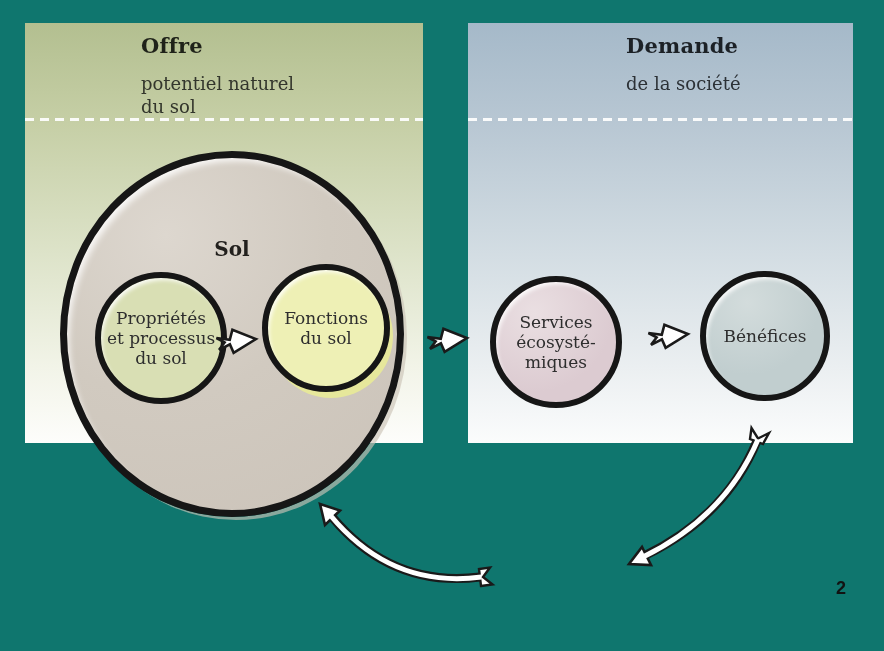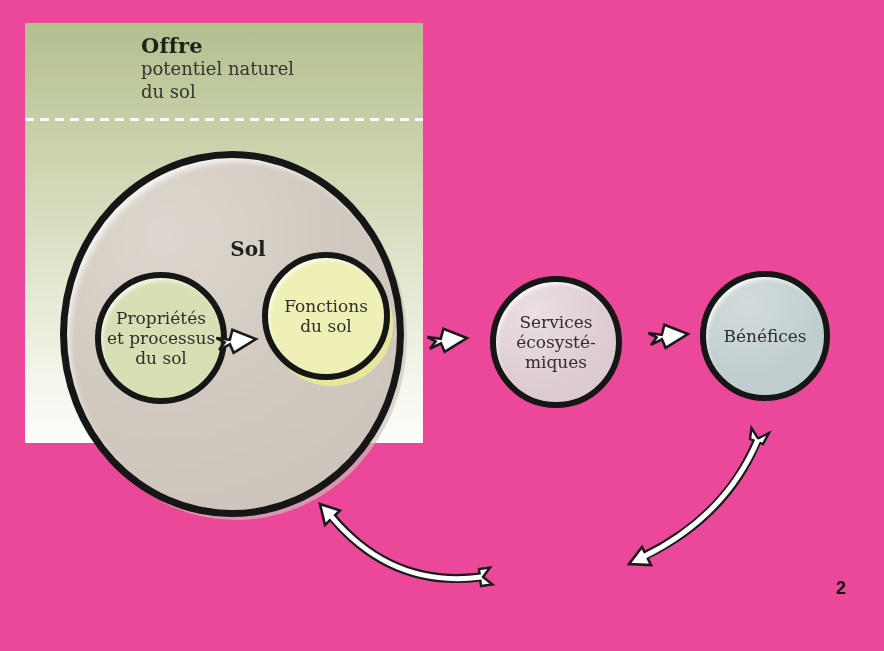--- a/index.html
+++ b/index.html
@@ -5,59 +5,59 @@
   :root{
     --panel-green-top:#b3bf90; --panel-green-bot:#fdfdfb;
     --panel-blue-top:#a5b9c9;  --panel-blue-bot:#fbfcfc;
     --sol-fill:#d1cac0; --prop-fill:#d9dfb4; --fonc-fill:#eef0b5;
     --serv-fill:#dccbd1; --bene-fill:#c1cecf; --regu-fill:#e0e0dd;
     --ink:#161616; --text:#2e2e2e;
   }
   *{margin:0;padding:0;box-sizing:border-box;}
   html,body{background:#fff;}
   .stage{
-    position:relative;width:884px;height:651px;background:#ec4899;
+    position:relative;width:884px;height:651px;background:#0f766e;
     font-family:"DejaVu Serif", serif; color:var(--text); overflow:hidden;
   }
   .panel{position:absolute;top:23px;height:420px;}
   .panel-offer{
     left:25px;width:398px;
     background:linear-gradient(180deg,var(--panel-green-top) 0%,#c6cfa6 24%,#dde3c9 55%,#f2f4e8 82%,var(--panel-green-bot) 100%);
   }
   .panel-demand{
     left:468px;width:385px;
     background:linear-gradient(180deg,var(--panel-blue-top) 0%,#b8c7d3 24%,#d3dde3 55%,#ebeff1 82%,var(--panel-blue-bot) 100%);
   }
   .dashline{
     position:absolute;left:0;top:95px;width:100%;height:3px;opacity:.92;
     background:repeating-linear-gradient(90deg,#ffffff 0 9px,transparent 9px 15px);
   }
   .panel-head{position:absolute;top:10px;}
   .panel-offer .panel-head{left:116px;}
   .panel-demand .panel-head{left:158px;}
   .panel-title{font-size:21px;font-weight:bold;color:#1f2219;letter-spacing:.2px;}
-  .panel-sub{font-size:18px;margin-top:0;line-height:1.25;white-space:pre-line;color:#33362c;}
+  .panel-sub{font-size:18px;margin-top:15px;line-height:1.25;white-space:pre-line;color:#33362c;}
   .panel-demand .panel-title{color:#1c2126;}
   .panel-demand .panel-sub{color:#2c3136;}
 
   .node{
     position:absolute;border-radius:50%;border:6px solid var(--ink);
     display:flex;align-items:center;justify-content:center;text-align:center;
     font-size:17px;line-height:1.18;white-space:pre-line;
     box-shadow:inset 3px 4px 4px -2px rgba(255,255,255,.9);
   }
   .node-sol{
     left:60px;top:151px;width:344px;height:366px;border-width:7px;
     background:radial-gradient(circle at 30% 22%, #ddd7cf 0%, var(--sol-fill) 45%, #cbc3b9 100%);
     box-shadow:inset 5px 6px 6px -3px rgba(255,255,255,.85), 4px 4px 0 -1px rgba(203,195,183,.65);
   }
-  .sol-label{position:absolute;top:80px;left:16px;width:100%;text-align:center;
+  .sol-label{position:absolute;top:80px;left:0;width:100%;text-align:center;
     font-weight:bold;font-size:20px;color:#22201d;}
   .node-proprietes{left:95px;top:272px;width:132px;height:132px;background:var(--prop-fill);}
-  .node-fonctions{left:262px;top:252px;width:128px;height:128px;background:var(--fonc-fill);
+  .node-fonctions{left:262px;top:264px;width:128px;height:128px;background:var(--fonc-fill);
     box-shadow:inset 3px 4px 4px -2px rgba(255,255,255,.9), 5px 8px 0 -2px #e6e79b;text-align:center;}
   .node-services{left:490px;top:276px;width:132px;height:132px;
     background:radial-gradient(circle at 32% 26%, #eadfe2 0%, var(--serv-fill) 65%);}
   .node-benefices{left:700px;top:271px;width:130px;height:130px;
     background:radial-gradient(circle at 35% 22%, #d3dcdc 0%, var(--bene-fill) 60%);}
   .node-regulation{left:500px;top:498px;width:124px;height:124px;
     background:radial-gradient(circle at 32% 25%, #ebebe9 0%, var(--regu-fill) 65%);}
 
   svg.arrows{position:absolute;left:0;top:0;pointer-events:none;}
   .chev{fill:#ffffff;stroke:#1a1a1a;stroke-width:2.6;stroke-linejoin:miter;}
@@ -78,20 +78,27 @@
 
   <div class="panel panel-offer">
     <div class="panel-head">
       <div class="panel-title">Offre</div>
       <div class="panel-sub">potentiel naturel
 du sol</div>
     </div>
     <div class="dashline"></div>
   </div>
 
+  <div class="panel panel-demand">
+    <div class="panel-head">
+      <div class="panel-title">Demande</div>
+      <div class="panel-sub">de la société</div>
+    </div>
+    <div class="dashline"></div>
+  </div>
 
   <div class="node node-sol">
     <div class="sol-label">Sol</div>
   </div>
 
   <div class="node node-proprietes">
     <span>Propriétés
 et processus
 du sol</span>
   </div>

